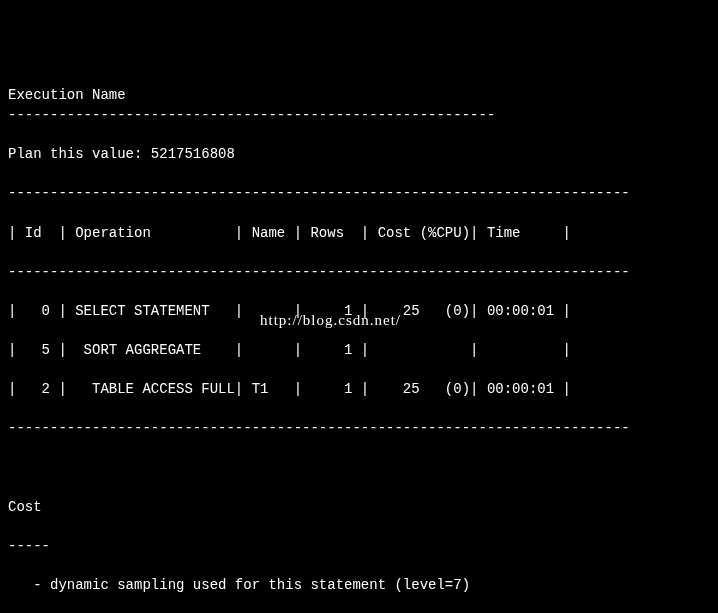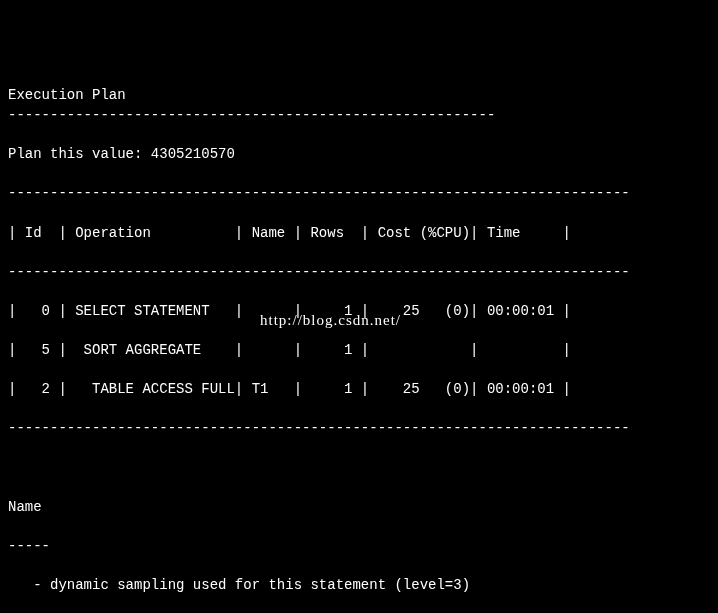--- a/index.html
+++ b/index.html
@@ -26,35 +26,35 @@
       font-size: 15px;
       letter-spacing: 1px;
       white-space: nowrap;
     }
   </style>
 </head>
 <body>
 
 
 
-<div>Execution Plan</div><div>----------------------------------------------------------</div>
-<span>Plan this value: </span><span>4305210570</span>
+<div>Execution Name</div><div>----------------------------------------------------------</div>
+<span>Plan this value: </span><span>5217516808</span>
 
 <div>--------------------------------------------------------------------------</div>
 <div>| Id  | Operation          | Name | Rows  | Cost (%CPU)| Time     |</div>
 <div>--------------------------------------------------------------------------</div>
 <div>|   0 | SELECT STATEMENT   |      |     1 |    25   (0)| 00:00:01 |</div>
 <div>|   5 |  SORT AGGREGATE    |      |     1 |            |          |</div>
 <div>|   2 |   TABLE ACCESS FULL| T1   |     1 |    25   (0)| 00:00:01 |</div>
 <div>--------------------------------------------------------------------------</div>
 
 
-<div>Name</div>
+<div>Cost</div>
 <div>-----</div>
-<div>   - dynamic sampling used for this statement (level=3)</div>
+<div>   - dynamic sampling used for this statement (level=7)</div>
 
 
 
 
 
 
 <div class="watermark">http://blog.csdn.net/</div>
 
 
 

